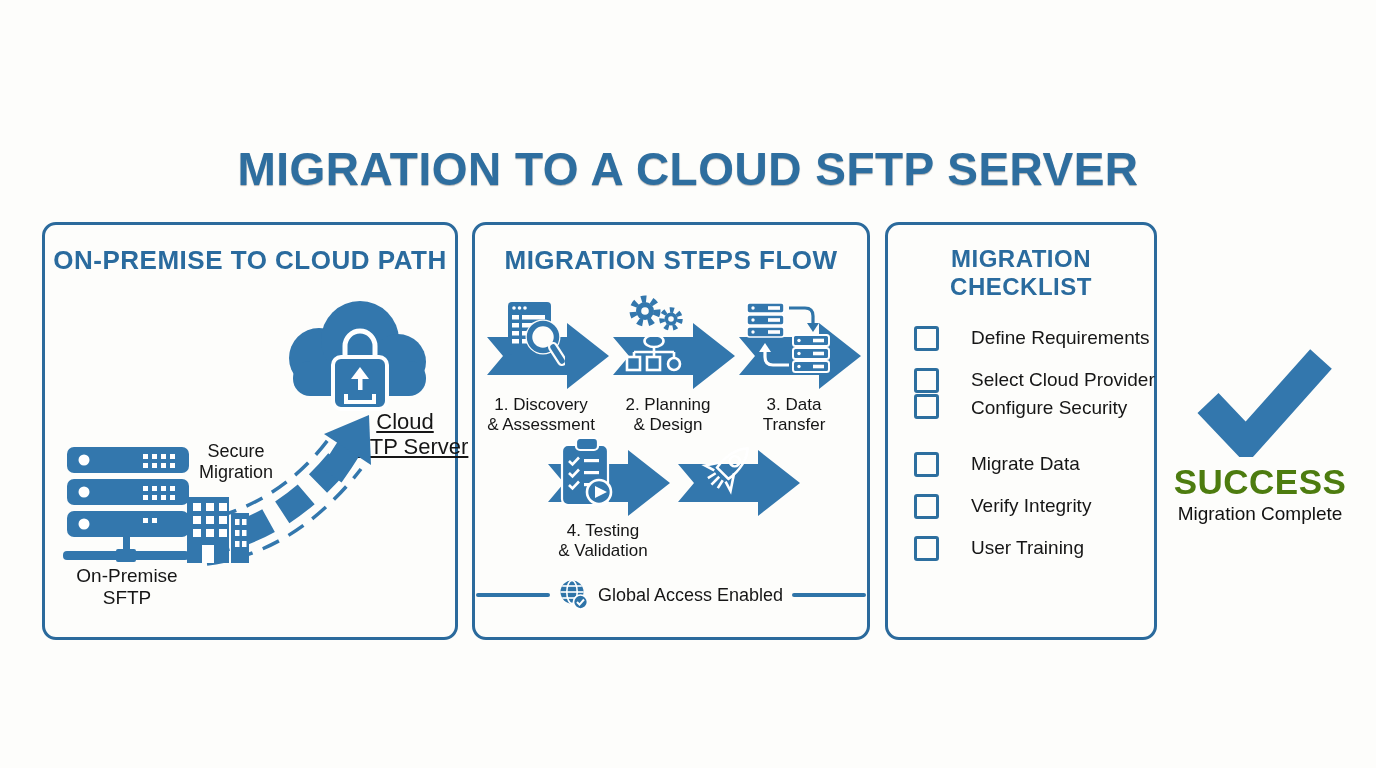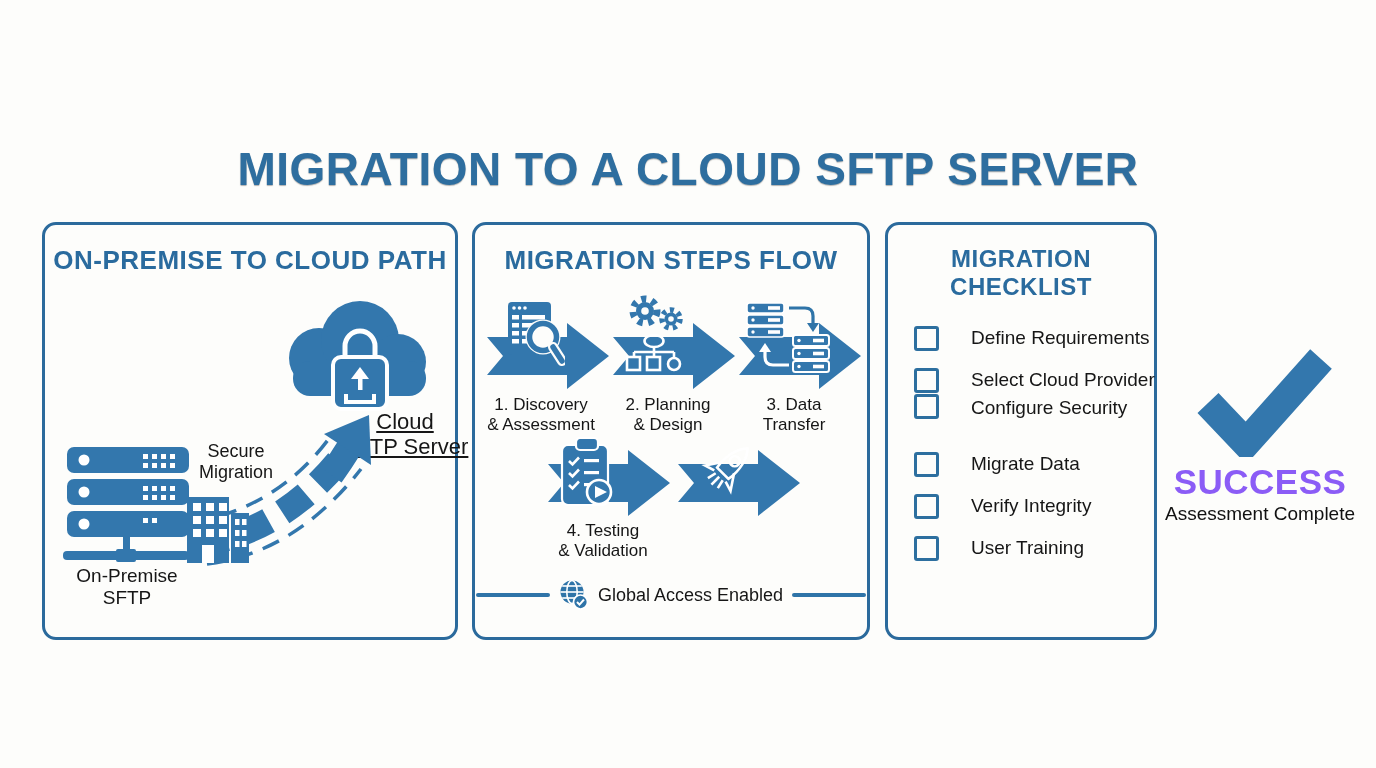--- a/index.html
+++ b/index.html
@@ -60,21 +60,21 @@
   .checkbox {
     width:25px; height:25px; border:3px solid #2d6f9f; border-radius:3px;
     background:#fdfdfb; flex:0 0 auto;
   }
   .check-label { margin-left:32px; font-size:19px; color:#161616; white-space:nowrap; }
 
   
   #success-title {
     position:absolute; left:1160px; top:462px; width:200px;
     text-align:center; font-size:35px; font-weight:bold;
-    color:#8b5cf6; letter-spacing:0.5px;
+    color:#4d7c0f; letter-spacing:0.5px;
   }
   #success-subtitle {
     position:absolute; left:1160px; top:503px; width:200px;
     text-align:center; font-size:19px; color:#111;
   }
 </style>
 </head>
 <body>
 
 <h1 id="main-title">MIGRATION TO A CLOUD SFTP SERVER</h1>
@@ -343,13 +343,13 @@
   <div class="check-row" style="top:310px;">
     <div class="checkbox"></div>
     <span class="check-label">User Training</span>
   </div>
 </section>
 
 <svg class="abs" style="left:1191px; top:347px;" width="142" height="110" viewBox="0 0 142 110">
   <polyline points="17,56 55,96 130,12" fill="none" stroke="#3377ad" stroke-width="29" stroke-linecap="butt" stroke-linejoin="miter"></polyline>
 </svg>
 <div id="success-title">SUCCESS</div>
-<div id="success-subtitle">Assessment Complete</div>
+<div id="success-subtitle">Migration Complete</div>
 
 </body></html>

